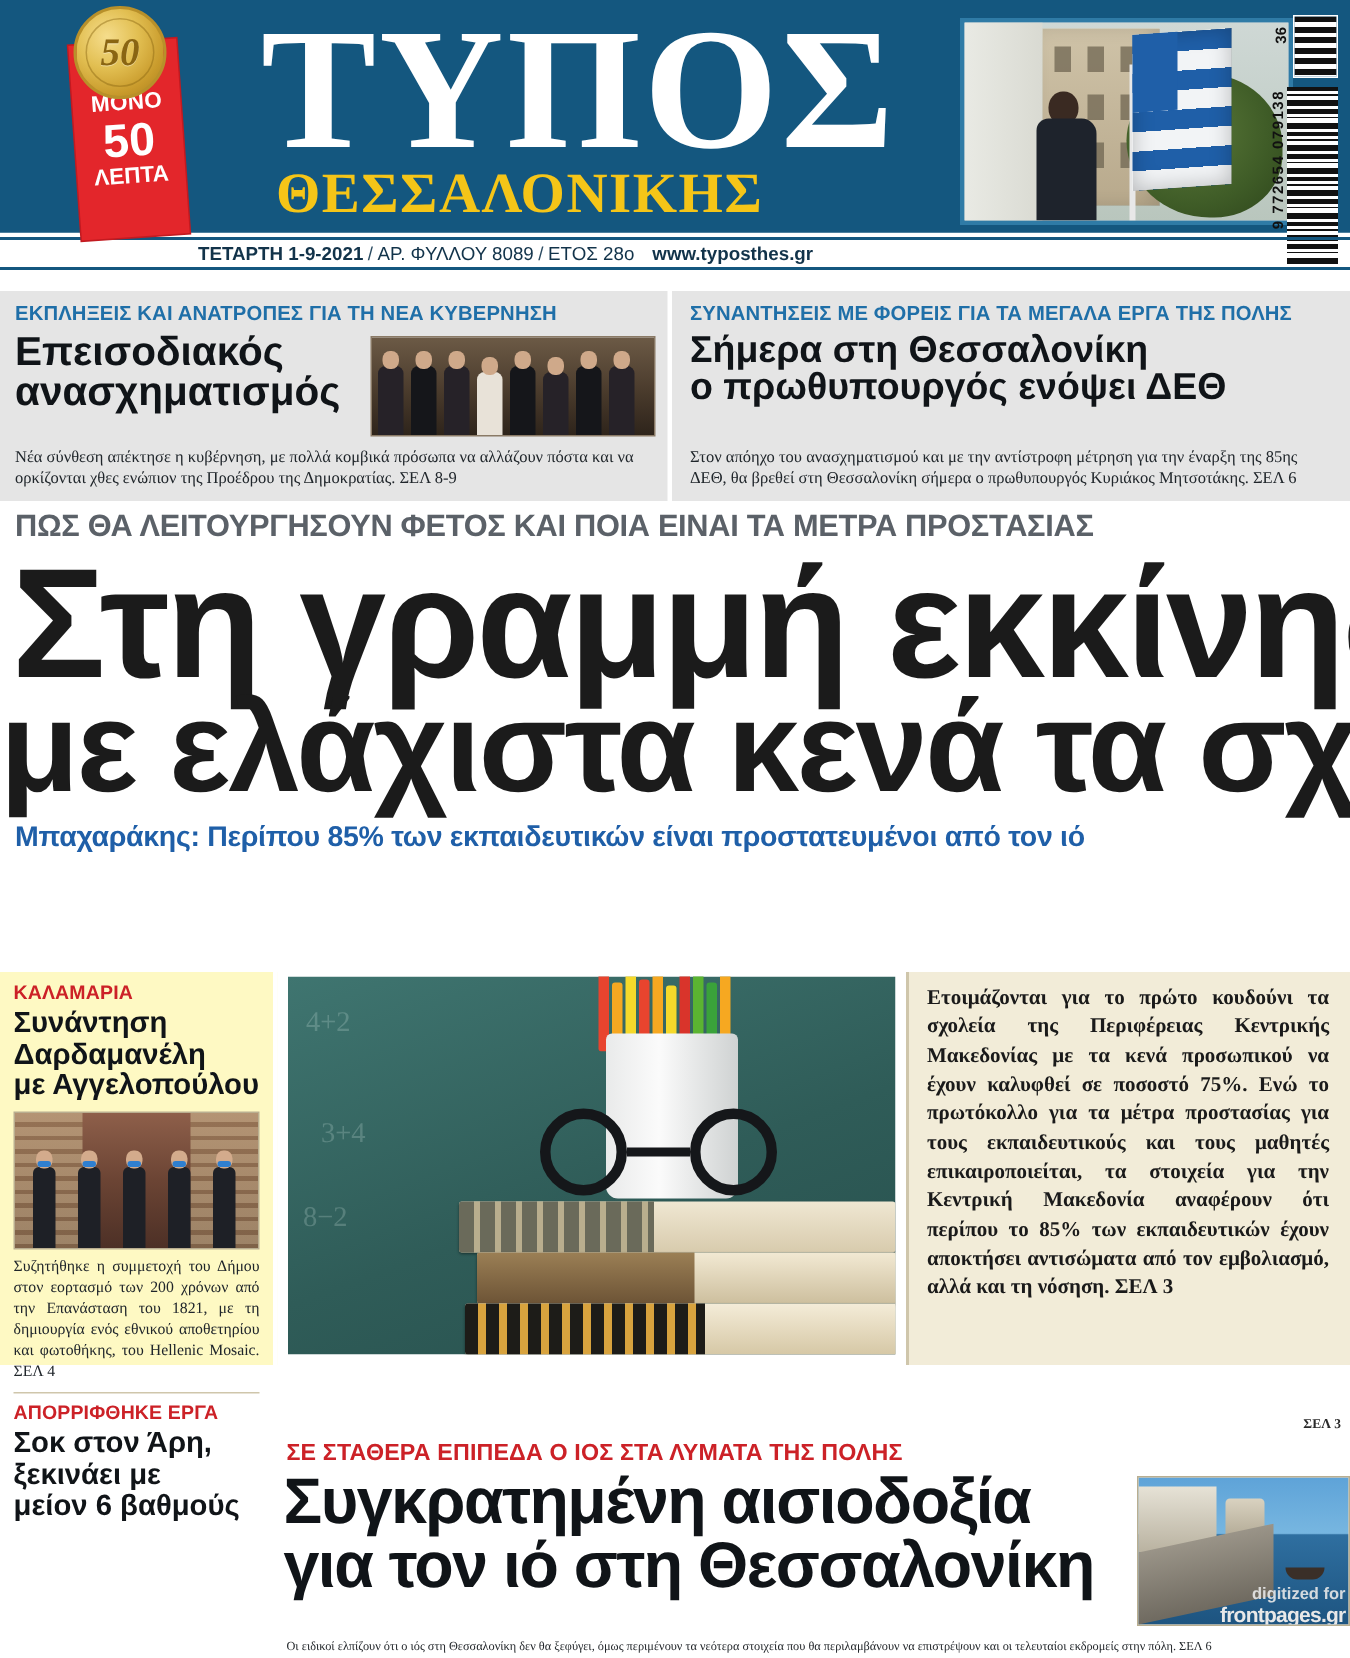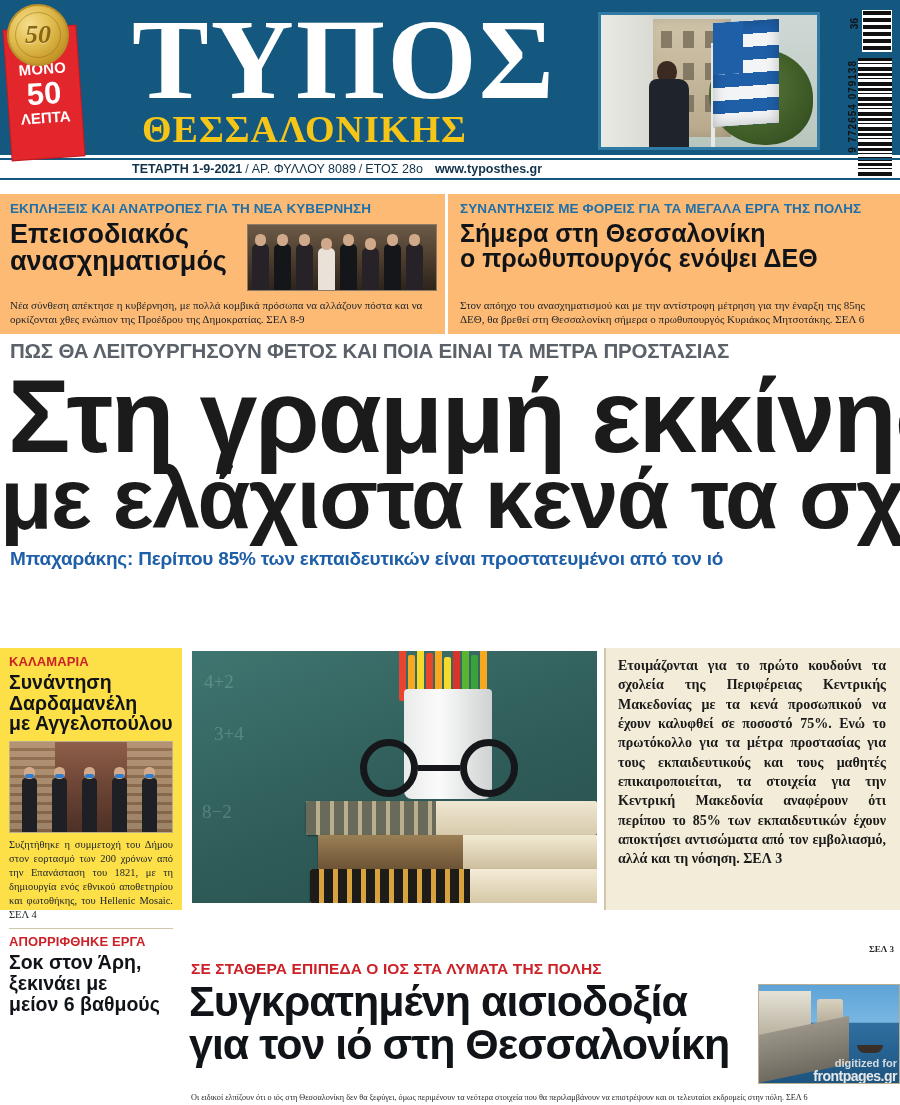--- a/index.html
+++ b/index.html
@@ -9,20 +9,21 @@
     font-family: "Liberation Sans", sans-serif;
     overflow: hidden;
   }
   .page { position: relative; width: 900px; height: 1105px; background: #fff; }
 
   
   .masthead {
     position: absolute; left: 0; top: 0; width: 900px; height: 155px;
     background: #14577f;
     border-bottom: 3px solid #14577f;
+    padding-left: 42px;
   }
   .masthead-inner { position: relative; width: 100%; height: 100%; }
 
   .price-flag {
     position: absolute; left: 8px; top: 28px; width: 72px; height: 130px;
     background: #e3262b;
     transform: rotate(-4deg);
     z-index: 3;
     display: flex; flex-direction: column; align-items: center; justify-content: center;
     color: #fff;
@@ -115,21 +116,21 @@
     border-top: 2px solid #14577f; border-bottom: 2px solid #14577f;
     display: flex; align-items: center; padding-left: 132px;
     font-size: 12.5px; color: #12334a; font-weight: bold;
   }
   .dateline .sep { font-weight: normal; margin: 0 3px; color:#2a4a60; }
   .dateline .reg { font-weight: normal; text-align: center; }
   .dateline .site { margin-left: 12px; color:#12334a; }
 
   
   .topboxes { position:absolute; left:0; top:194px; width:900px; height:140px; display:flex; }
-  .topbox { background:#fdba74; position:relative; }
+  .topbox { background:#e5e5e5; position:relative; }
   .topbox.left { width: 448px; border-right: 3px solid #fff; padding: 8px 10px 6px 10px; }
   .topbox.right { width: 452px; padding: 8px 10px 6px 12px; }
   .tb-kicker { color:#1f6fa8; font-size:13.5px; font-weight:bold; letter-spacing:.1px; line-height:1.1; }
   .tb-head { color:#101418; font-weight:bold; line-height:1.02; margin-top:4px; }
   .topbox.left .tb-head { font-size: 27px; width: 200px; }
   .topbox.right .tb-head { font-size: 25px; }
   .tb-body { font-family:"Liberation Serif", serif; font-size:11px; color:#20262b; line-height:1.32; margin-top:6px; }
   .topbox.left .tb-body { position:absolute; left:10px; right:10px; bottom:7px; }
   .topbox.right .tb-body { position:absolute; left:12px; right:10px; bottom:7px; }
 
@@ -161,21 +162,21 @@
   }
   .subdeck {
     color:#1f5fa8; font-size:19px; font-weight:bold; padding-left:10px; margin-top:8px;
     letter-spacing:-0.2px; white-space: nowrap;
   }
 
   
   .middle { position:absolute; left:0; top:648px; width:900px; height:262px; display:flex; }
 
   .col-left {
-    width: 185px; background:#fde047; border-right:3px solid #fff;
+    width: 185px; background:#fef9c3; border-right:3px solid #fff;
     padding: 6px 9px 0 9px; position:relative;
   }
   .side-kicker { color:#cc2127; font-size:13px; font-weight:bold; letter-spacing:.1px; }
   .side-head { color:#101418; font-size:19.5px; font-weight:bold; line-height:1.06; margin-top:3px; }
   .side-photo {
     margin-top:7px; width:100%; height:92px; border:1px solid #b9ae90;
     background: linear-gradient(180deg,#8e5f4a 0%, #6b4434 50%, #4d3026 100%);
     position:relative; overflow:hidden;
   }
   .side-photo .bk { position:absolute; left:0; top:0; width:28%; height:100%;
@@ -413,21 +414,21 @@
           <div>ξεκινάει με</div>
           <div>μείον 6 βαθμούς</div>
         </div>
       </div>
 
     </div>
 
     <div class="col-mid">
       <div class="school-photo">
         <div class="sp-chalk" style="left:12px;top:20px">4+2</div>
-        <div class="sp-chalk" style="left:22px;top:72px">3+4</div>
+        <div class="sp-chalk" style="left:22px;top:94px">3+4</div>
         <div class="sp-chalk" style="left:10px;top:150px">8−2</div>
         <div class="sp-pencils">
           <i style="left:2px;background:#e8442e"></i>
           <i style="left:11px;background:#f6a821;height:46px"></i>
           <i style="left:20px;background:#f5d92b"></i>
           <i style="left:29px;background:#e8442e;height:48px"></i>
           <i style="left:38px;background:#f6a821"></i>
           <i style="left:47px;background:#f5d92b;height:44px"></i>
           <i style="left:56px;background:#d9342b"></i>
           <i style="left:65px;background:#5bb431"></i>

